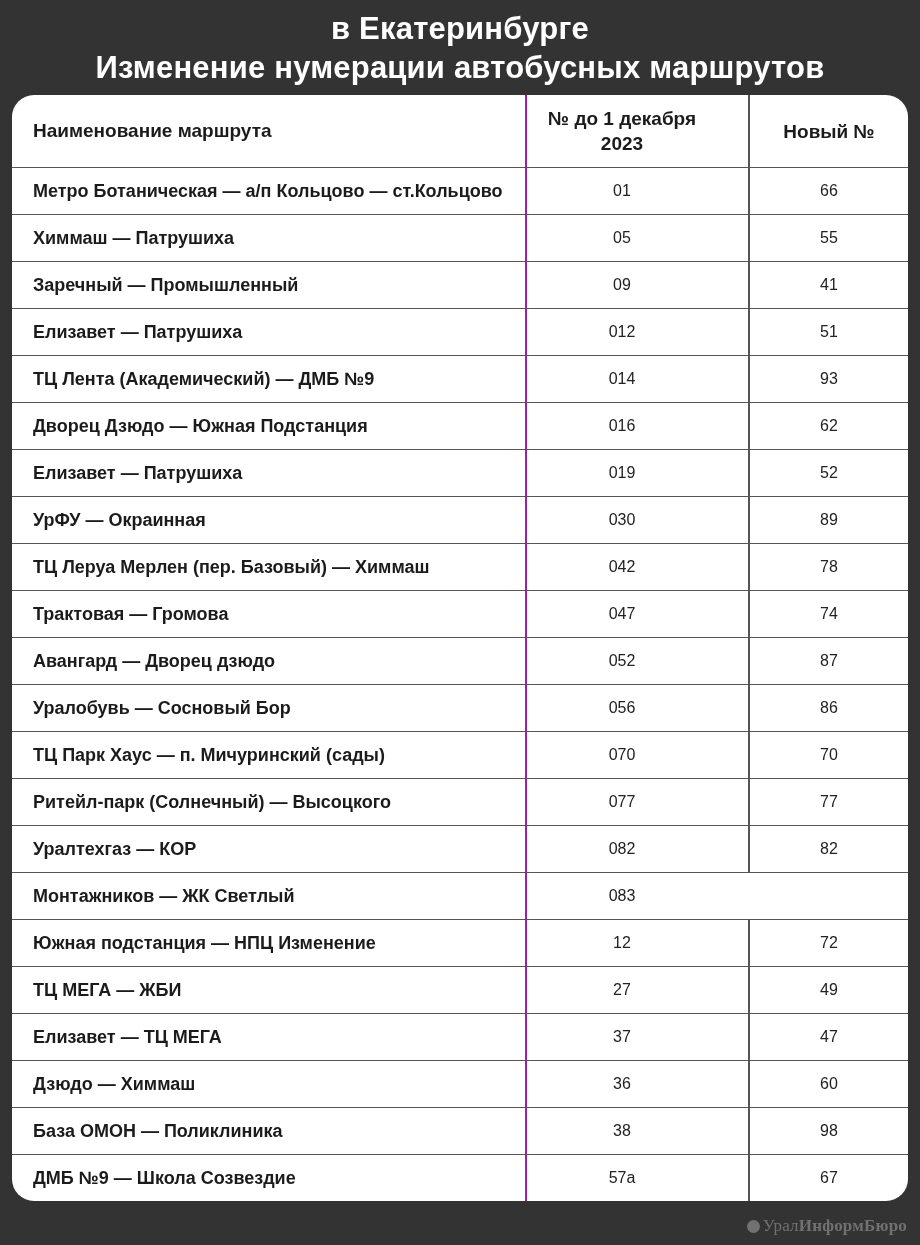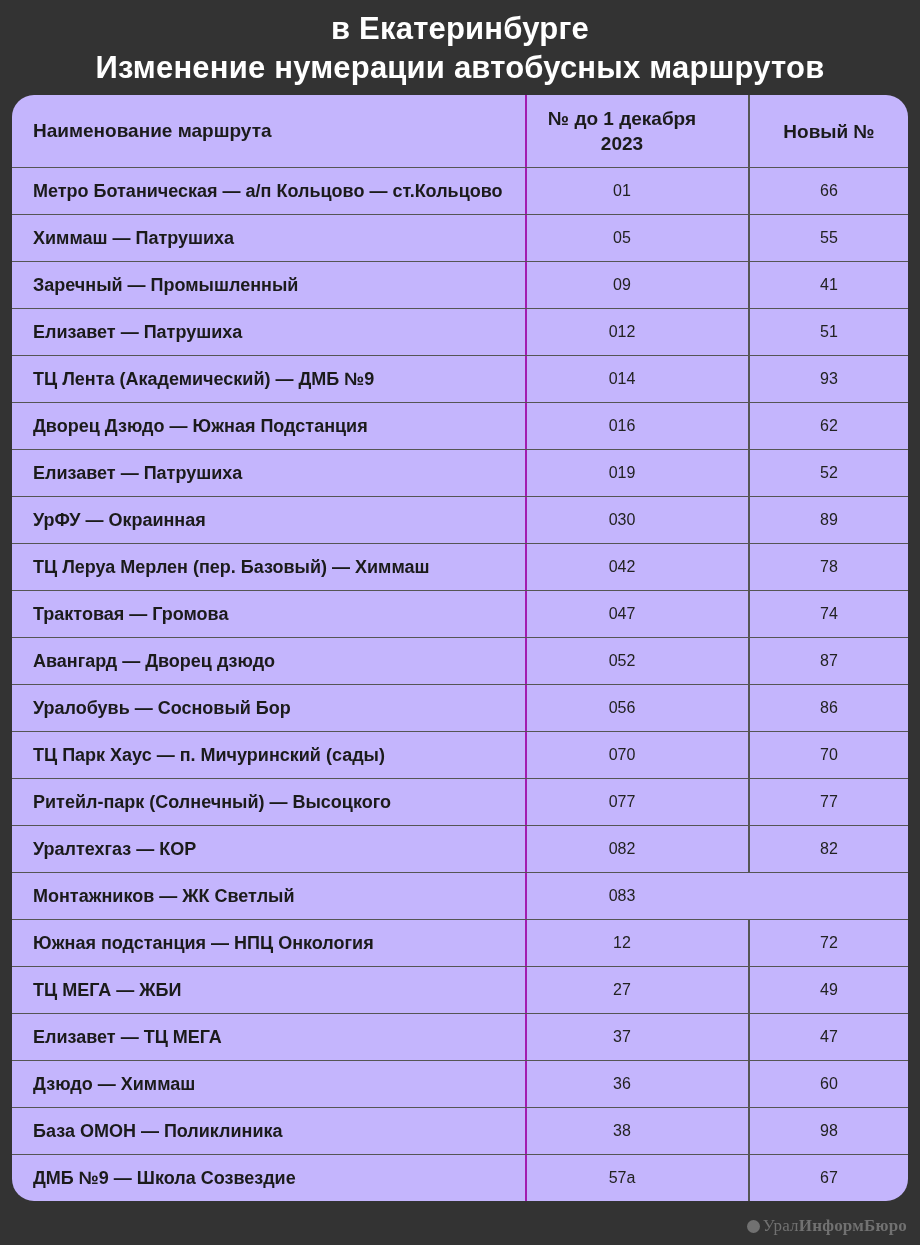--- a/index.html
+++ b/index.html
@@ -23,21 +23,21 @@
     line-height: 39px;
     letter-spacing: 0.2px;
   }
   .title span { display: block; }
 
   .table-card {
     position: absolute;
     top: 95px;
     left: 12px;
     width: 896px;
-    background: #c4b5fd;
+    background: #ffffff;
     border-radius: 22px;
     overflow: hidden;
     color: #1b1b1b;
   }
 
   .thead { display: flex; height: 72px; }
   .trow  { display: flex; height: 47px; border-top: 1px solid #555555; }
 
   .cell-name { width: 513px; display: flex; align-items: center; padding-left: 21px; padding-right: 10px; }
   .cell-old  { width: 192px; display: flex; align-items: center; justify-content: center; border-left: 2px solid #a21caf; text-align: center; }
@@ -178,21 +178,21 @@
       <div class="cell-old">082</div>
       <div class="cell-new">82</div>
     </div>
 
     <div class="trow">
       <div class="cell-name">Монтажников — ЖК Светлый</div>
       <div class="cell-old">083</div>
     </div>
 
     <div class="trow">
-      <div class="cell-name">Южная подстанция — НПЦ Онкология</div>
+      <div class="cell-name">Южная подстанция — НПЦ Изменение</div>
       <div class="cell-old">12</div>
       <div class="cell-new">72</div>
     </div>
 
     <div class="trow">
       <div class="cell-name">ТЦ МЕГА — ЖБИ</div>
       <div class="cell-old">27</div>
       <div class="cell-new">49</div>
     </div>
 

